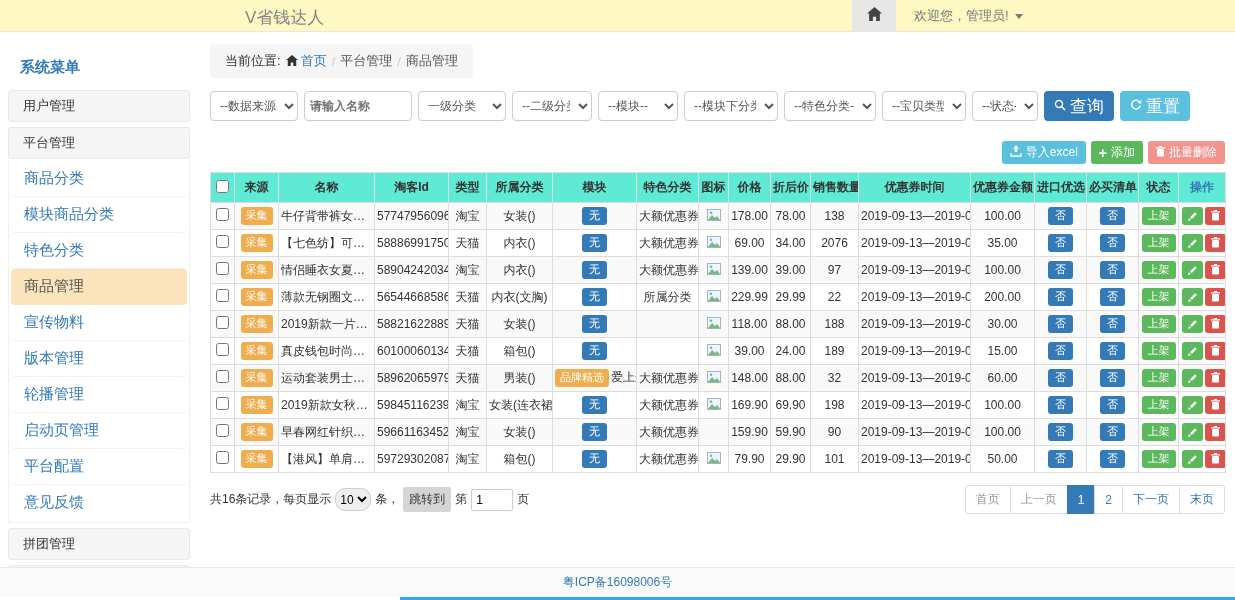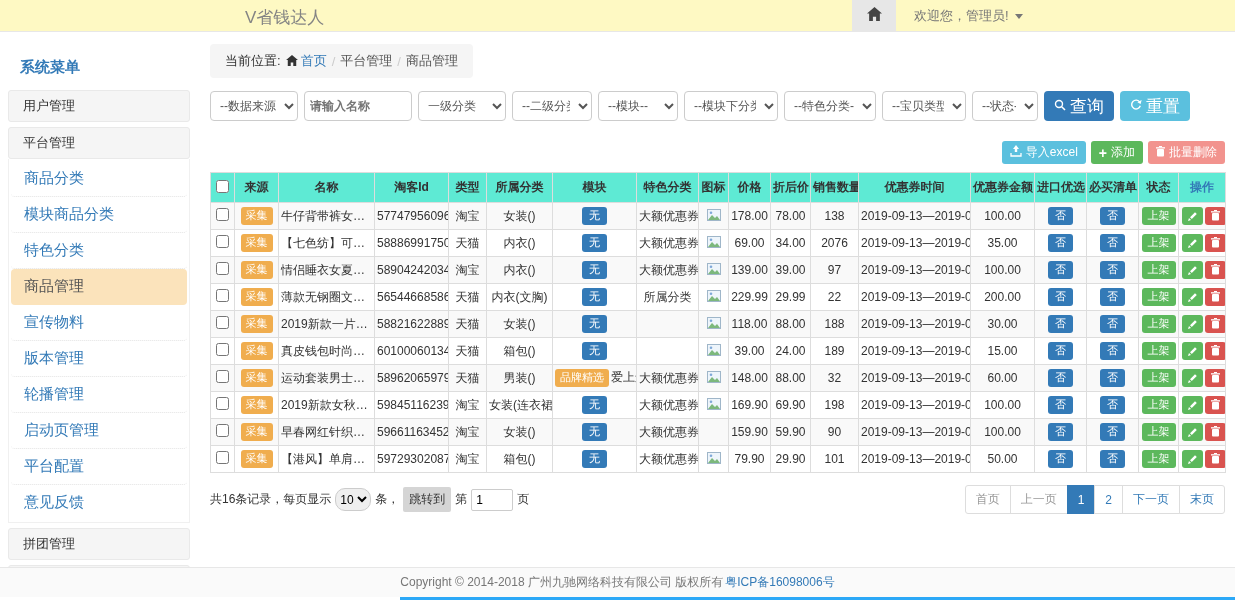--- a/index.html
+++ b/index.html
@@ -582,16 +582,15 @@
         <button class="page-btn muted">上一页</button>
         <button class="page-btn active">1</button>
         <button class="page-btn">2</button>
         <button class="page-btn">下一页</button>
         <button class="page-btn">末页</button>
       </div>
   </div>
 </div>
 
 <div class="footer">
-  <span>Copyright © 2014-2018 广州九驰网络科技有限公司 版权所有</span>
   <a>粤ICP备16098006号</a>
 </div>
 <div class="bottom-strip"></div>
 
 </body></html>

